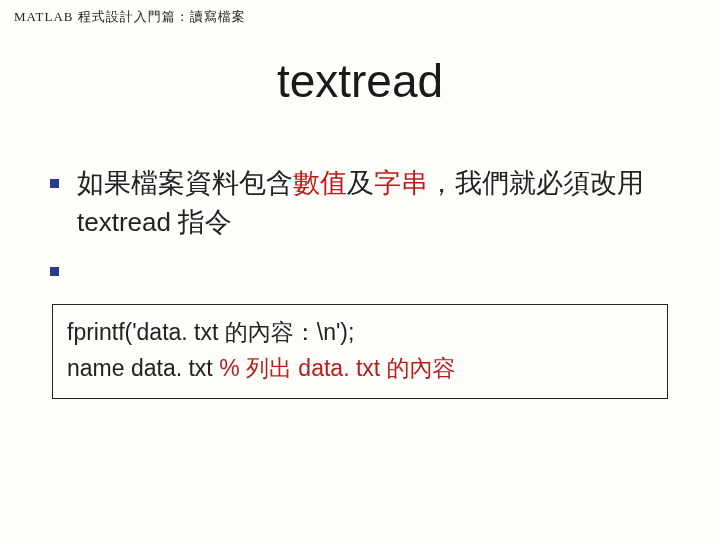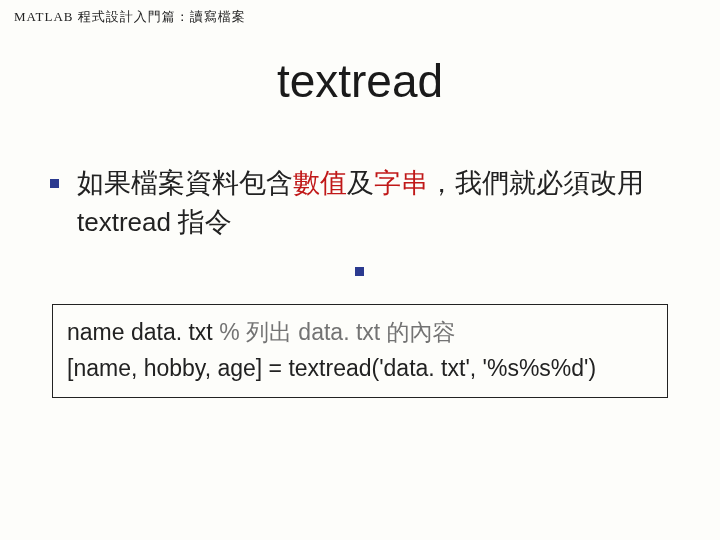--- a/index.html
+++ b/index.html
@@ -27,21 +27,20 @@
       font-weight: 400;
     }
     .bullets {
       padding-left: 36px;
       padding-right: 20px;
     }
     .bullet-row {
       display: flex;
       align-items: flex-start;
       margin-bottom: 10px;
-      justify-content: center;
     }
     .sq {
       width: 9px;
       height: 9px;
       background: #2b3a8f;
       flex: 0 0 auto;
       margin-top: 15px;
       margin-right: 18px;
     }
     .bullet-text {
@@ -63,21 +62,21 @@
     .codeline {
       font-size: 23px;
       line-height: 1.5;
       color: #222;
       font-family: Verdana, Arial, sans-serif;
       white-space: nowrap;
     }
     .codeline .zh {
       font-family: "DFKai-SB", "KaiTi", "PMingLiU", serif;
     }
-    .green { color: #737373; }
+    .green { color: #b91c1c; }
   </style>
 </head>
 <body>
 
 <div class="header-line">MATLAB 程式設計入門篇：讀寫檔案</div>
 
 <div class="title">textread</div>
 
 <div class="bullets">
 
@@ -89,18 +88,18 @@
   </div>
 
   <div class="bullet-row">
     <div class="sq"></div>
   </div>
 
 </div>
 
 <div class="codebox">
   <div class="codeline">
-    <span>name data. txt</span><span>          </span><span class="green"><span>% </span><span class="zh">列出</span><span> data. txt </span><span class="zh">的內容</span></span>
+    <span>fprintf('data. txt </span><span class="zh">的內容：</span><span>\n');</span>
   </div>
   <div class="codeline">
-    <span>[name, hobby, age] = textread('data. txt', '%s%s%d')</span>
+    <span>name data. txt</span><span>          </span><span class="green"><span>% </span><span class="zh">列出</span><span> data. txt </span><span class="zh">的內容</span></span>
   </div>
 </div>
 
 </body></html>

